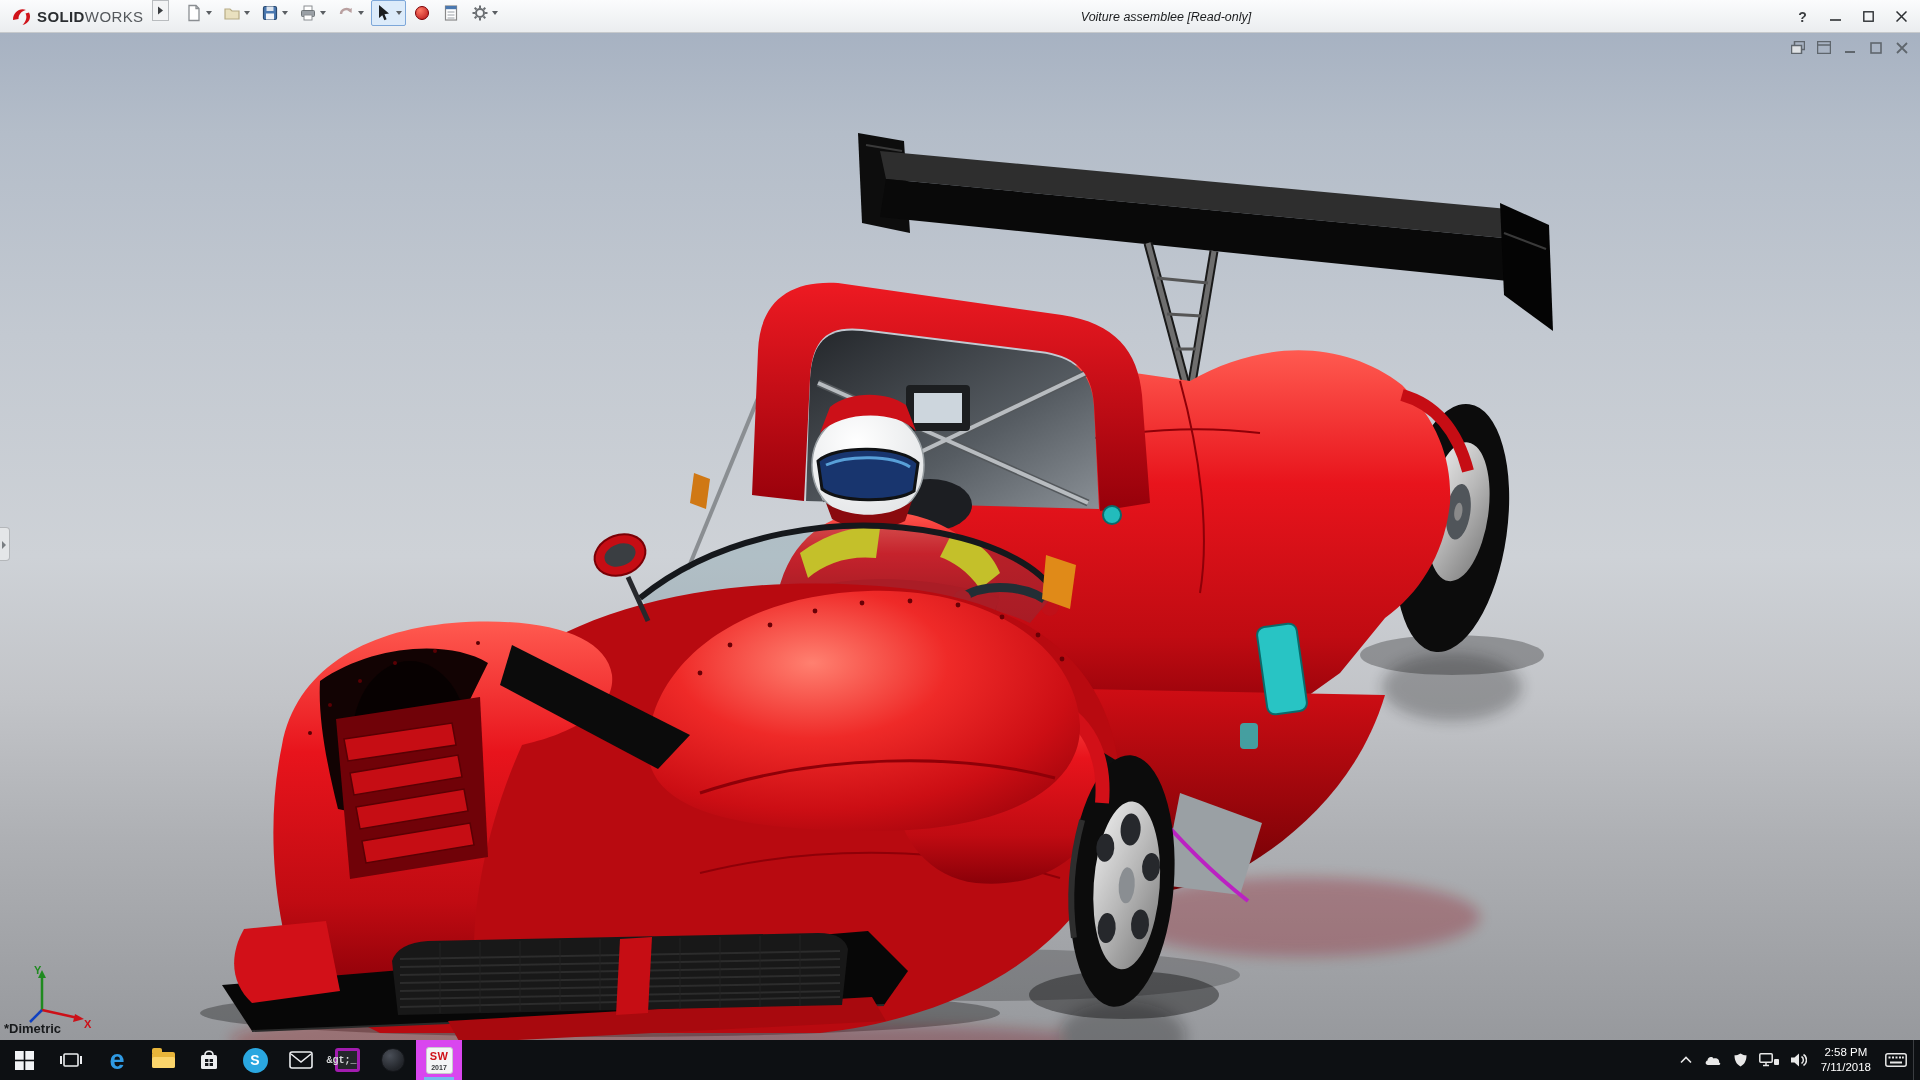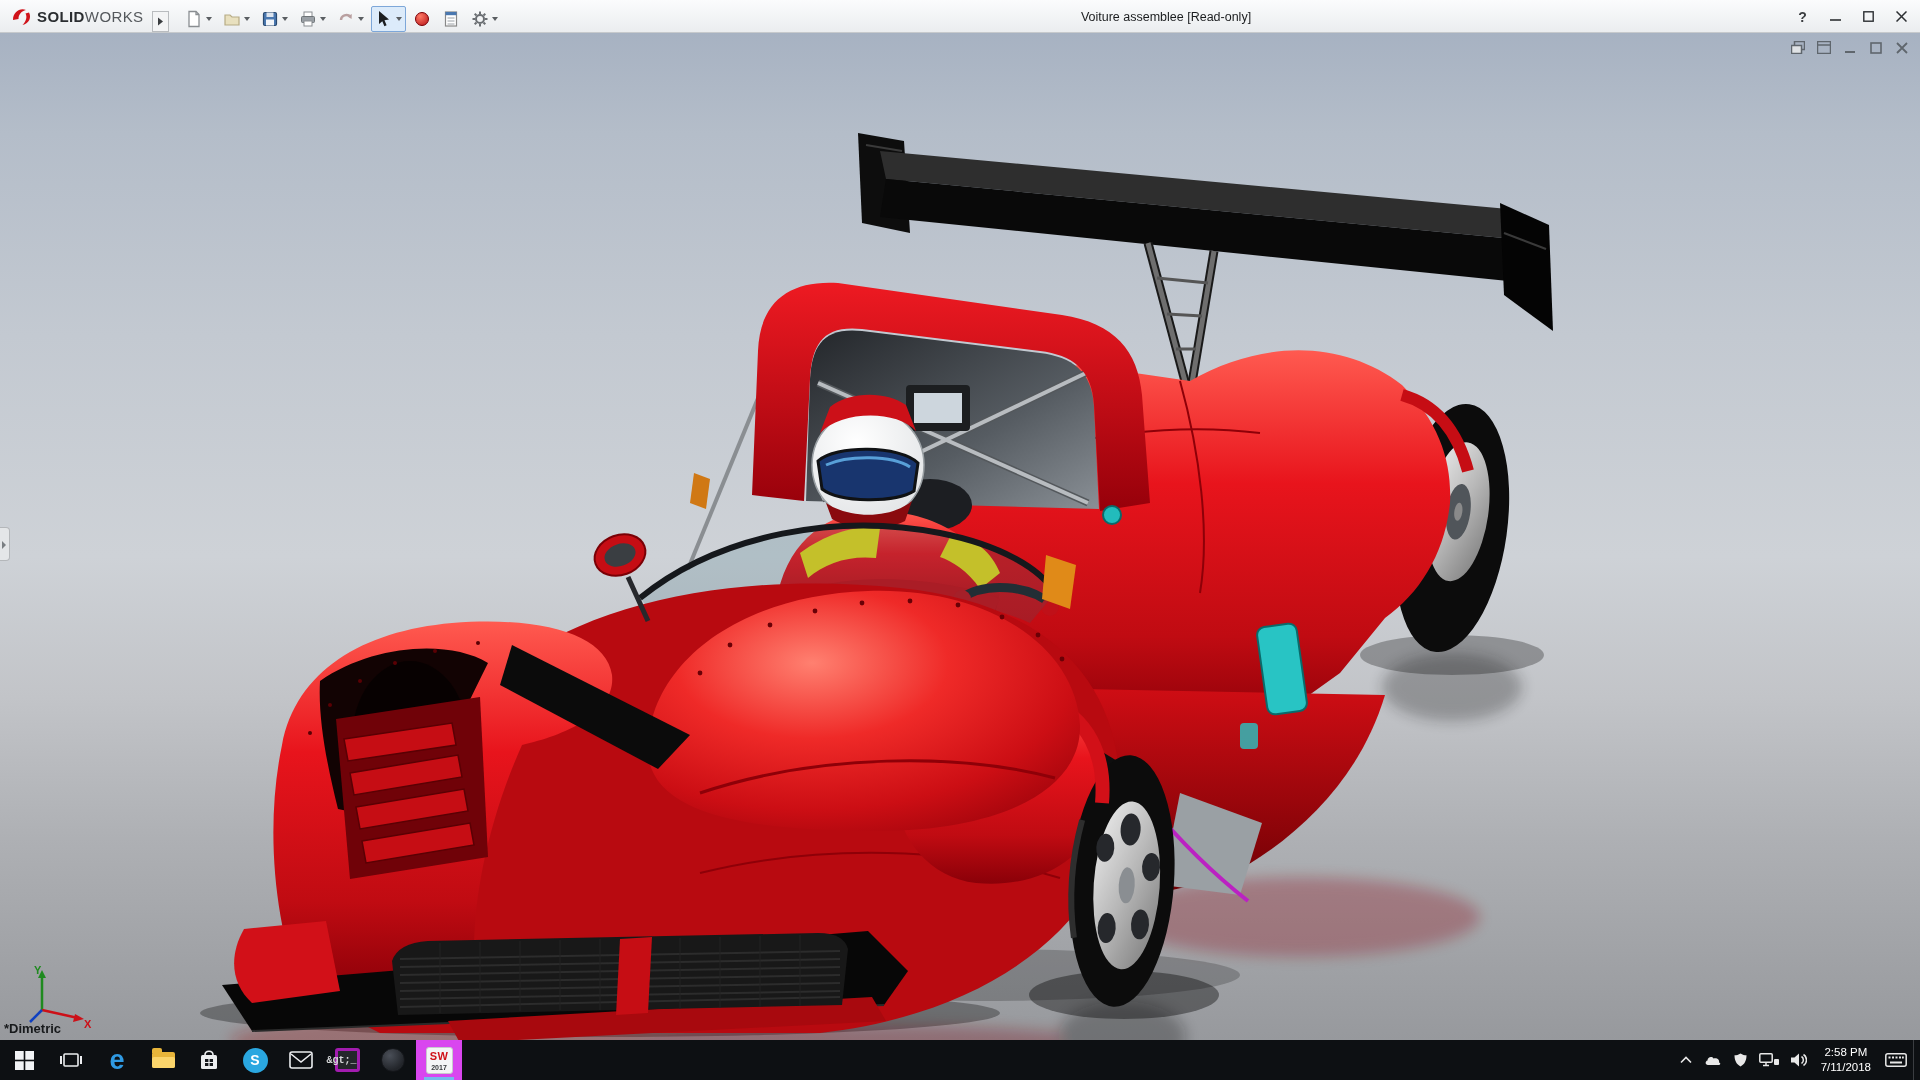--- a/index.html
+++ b/index.html
@@ -3,34 +3,34 @@
 <meta charset="utf-8">
 <style>
   * { margin:0; padding:0; box-sizing:border-box; }
   html,body { width:1920px; height:1080px; overflow:hidden; background:#000;
               font-family:"Liberation Sans", sans-serif; }
   .app { position:relative; width:1920px; height:1080px; background:#9ea0a4; overflow:hidden; }
 
   
   .titlebar { position:absolute; z-index:30; top:0; left:0; width:1920px; height:33px;
     background:linear-gradient(#fbfcfd,#ebedef); border-bottom:1px solid #c6c9cc;
-    display:flex; align-items:flex-end; }
+    display:flex; align-items:flex-start; }
   .brand { display:flex; align-items:center; gap:5px; padding:0 8px 0 10px; height:100%; }
   .wordmark { font-size:15px; letter-spacing:.4px; color:#54585c; }
   .wordmark b { font-weight:800; color:#2a2d30; }
   .flyout-arrow { width:17px; height:21px; display:flex; align-items:center; justify-content:center;
     border:1px solid #b9bcbf; background:#f3f4f5; margin-right:12px; cursor:pointer; }
   .qat { display:flex; align-items:center; gap:3px; }
   .qbtn { height:26px; padding:0 3px; display:flex; align-items:center; border:1px solid transparent; border-radius:2px; cursor:pointer; }
   .qbtn.active { border-color:#7da7d9; background:#dcebfa; }
   .caret { width:0; height:0; border-left:3.5px solid transparent; border-right:3.5px solid transparent;
     border-top:4px solid #5a5e62; margin-left:3px; }
   .icn { display:block; }
   .win-title { position:absolute; left:1166px; top:0; transform:translateX(-50%); height:33px;
-    display:flex; align-items:center; font-size:12.5px; color:#1b1d1f; white-space:nowrap; }
+    display:flex; align-items:center; font-size:12.5px; color:#1b1d1f; white-space:nowrap;font-style:italic; }
   .winctl { position:absolute; right:2px; top:0; height:33px; display:flex; align-items:center; }
   .wbtn { width:33px; height:33px; display:flex; align-items:center; justify-content:center; cursor:pointer; color:#2c2f32; }
   .wbtn.help { font-size:14px; font-weight:700; color:#3a3d40; }
 
   
   .viewport { position:absolute; z-index:1; top:33px; left:0; width:1920px; height:1007px;
     background:linear-gradient(180deg,#a7b2c2 0%,#b4bdc9 10%,#c3c9d1 30%,#ced2d7 52%,
                #c2c4c8 66%,#aeb0b4 80%,#a0a2a6 92%,#97999d 100%); }
   .carsvg { position:absolute; z-index:2; top:0; left:0; width:1920px; height:1080px; pointer-events:auto; }
   .doc-controls { position:absolute; z-index:5; top:6px; right:8px; display:flex; gap:6px; }

